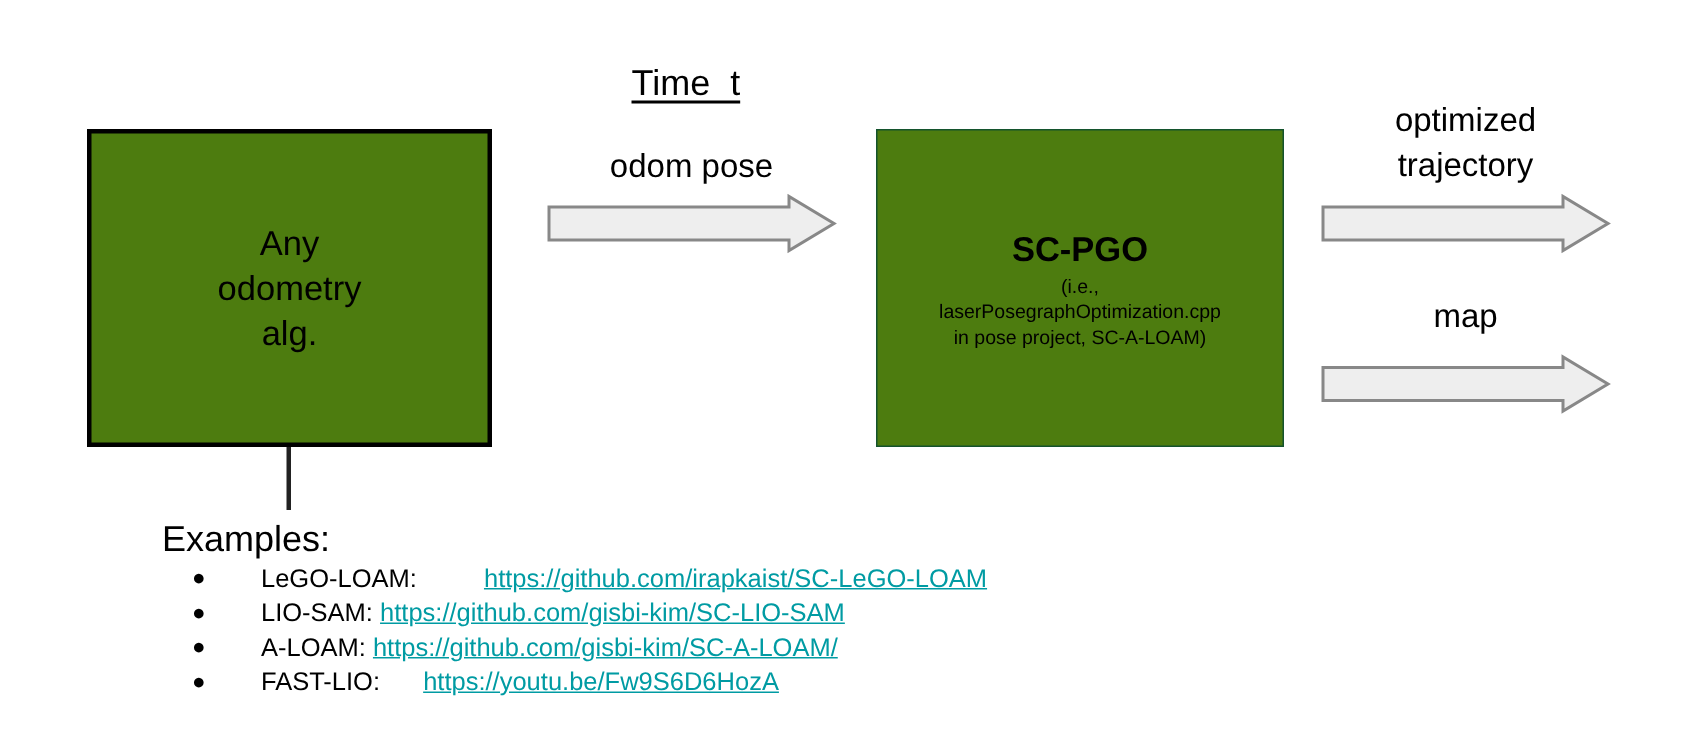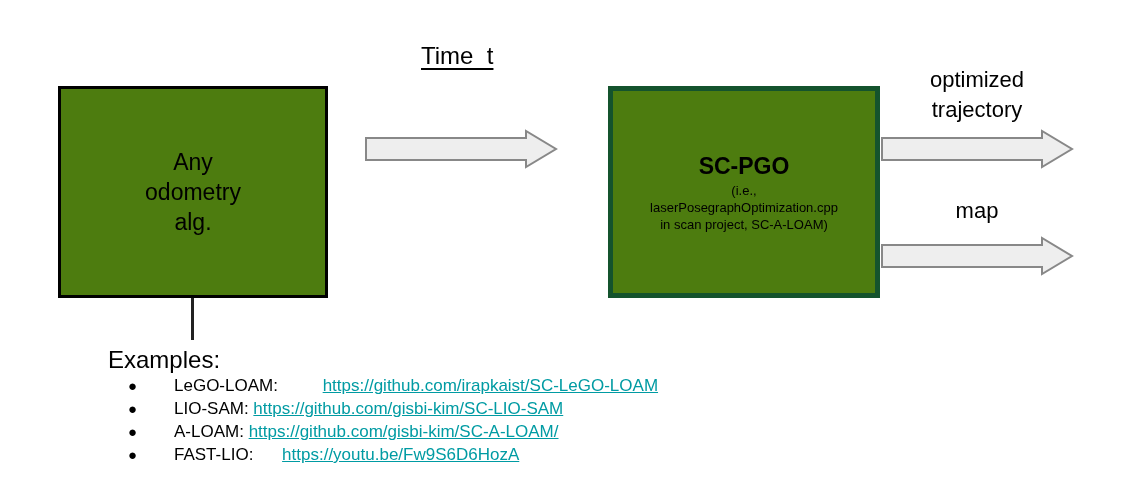--- a/index.html
+++ b/index.html
@@ -53,22 +53,21 @@
   .box-odom .box-title {
     font-size: 23px;
     line-height: 30px;
     white-space: pre-line;
   }
   .box-pgo {
     left: 584px;
     top: 86px;
     width: 272px;
     height: 212px;
-    border: 5px solid #14532d;
-    margin-left: 24px;
+    border: 1px solid #14532d;
   }
   .box-pgo .pgo-title {
     font-size: 23px;
     font-weight: bold;
     line-height: 28px;
     margin-bottom: 2px;
   }
   .box-pgo .pgo-sub {
     font-size: 13px;
     line-height: 17px;
@@ -155,24 +154,25 @@
 odometry
 alg.</div>
   </div>
 
   <div class="connector"></div>
 
   <div class="box box-pgo">
     <div class="pgo-title">SC-PGO</div>
     <div class="pgo-sub">(i.e.,
 laserPosegraphOptimization.cpp
-in scan project, SC-A-LOAM)</div>
+in pose project, SC-A-LOAM)</div>
   </div>
 
   <div class="arrow-group" style="left:364px; top:96px; width:194px; height:70px;">
+    <div class="arrow-label" style="top:0px;">odom pose</div>
     <svg class="block-arrow" style="top:33px;" width="194" height="40" viewBox="0 0 194 40">
       <polygon points="2,9 162,9 162,2 192,20 162,38 162,31 2,31" fill="#eeeeee" stroke="#888888" stroke-width="2" stroke-linejoin="miter"></polygon>
     </svg>
   </div>
 
 
   <div class="arrow-group" style="left:880px; top:65px; width:194px; height:100px;">
     <div class="arrow-label" style="top:0px;">optimized
 trajectory</div>
     <svg class="block-arrow" style="top:64px;" width="194" height="40" viewBox="0 0 194 40">

